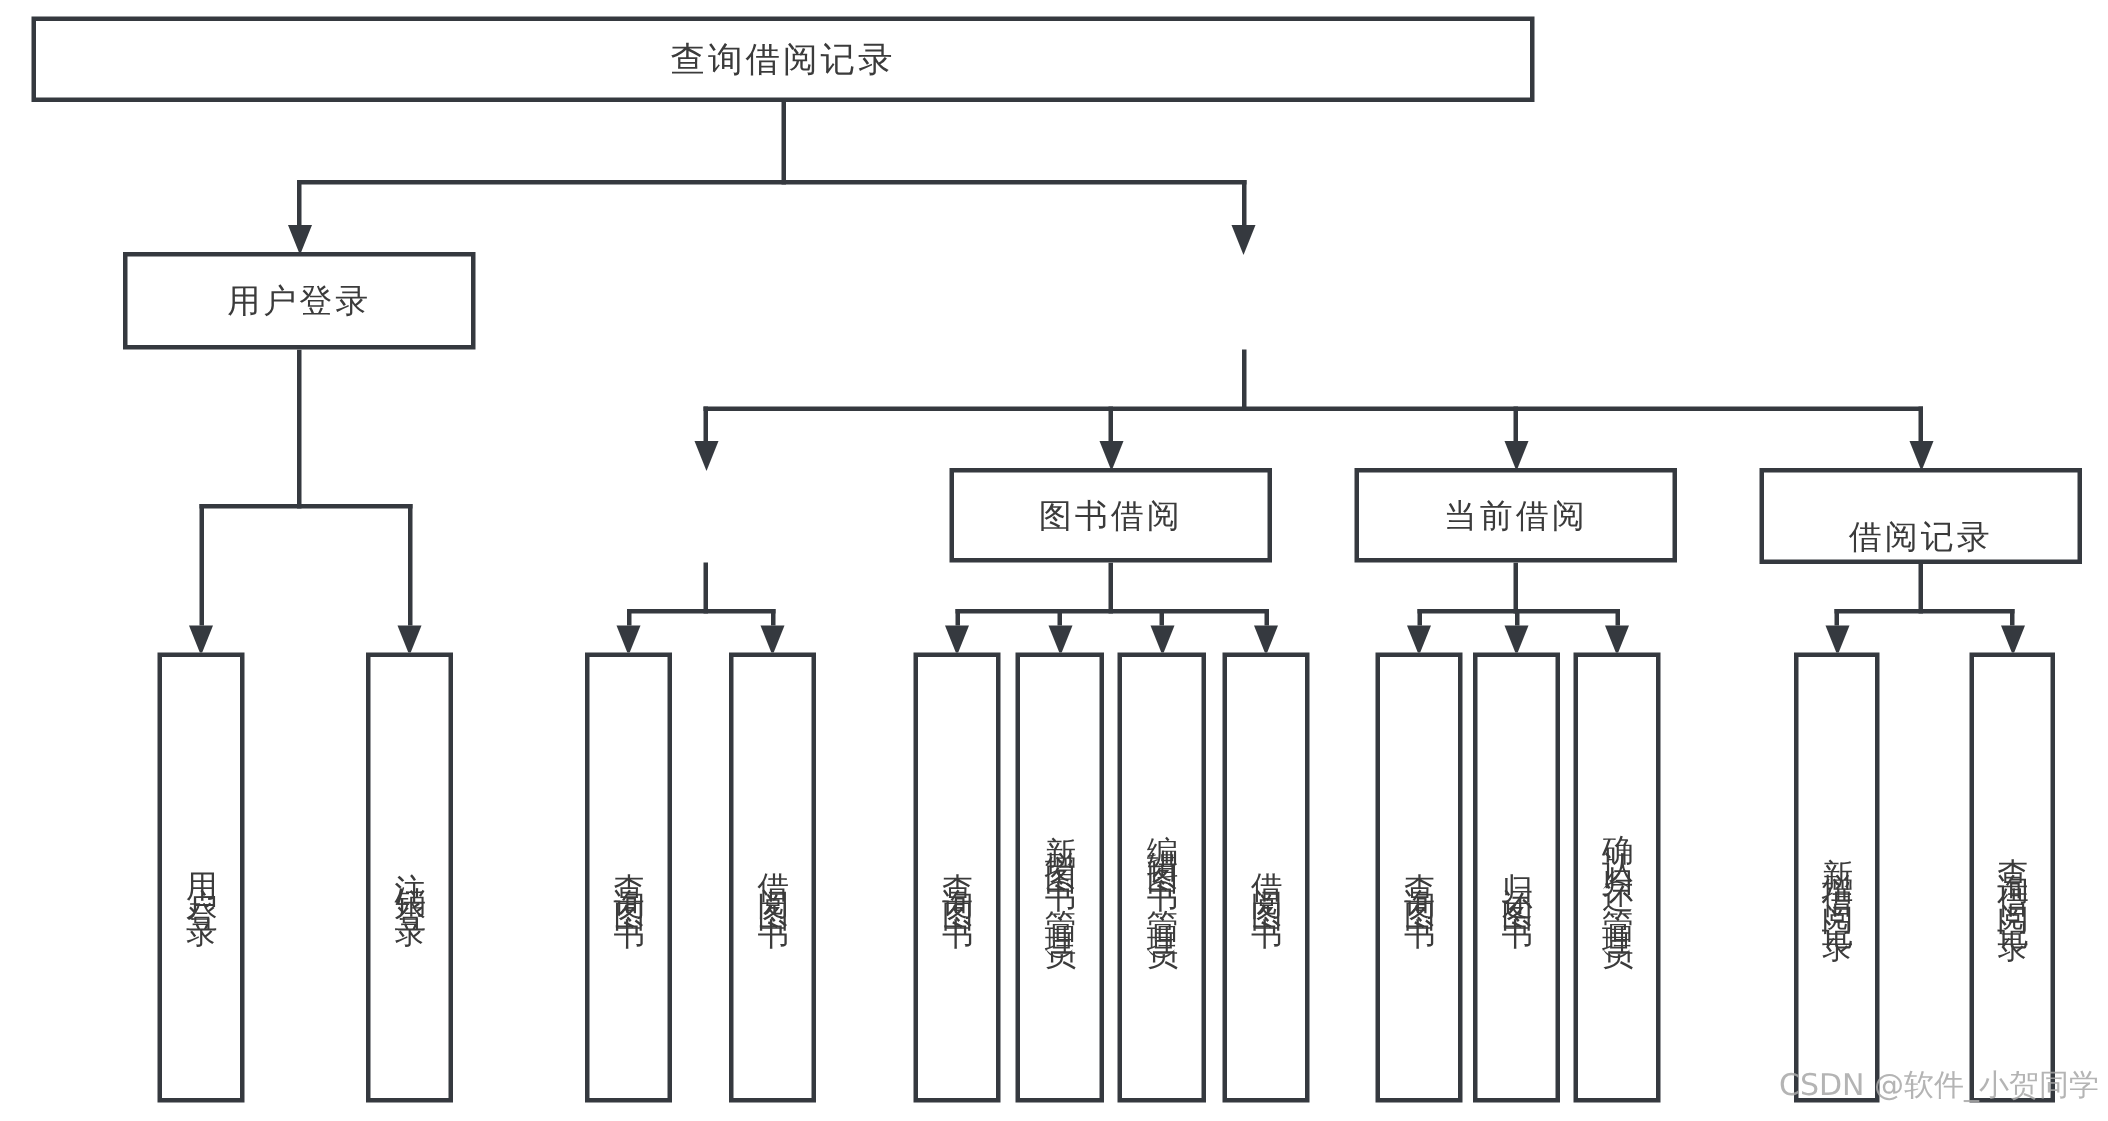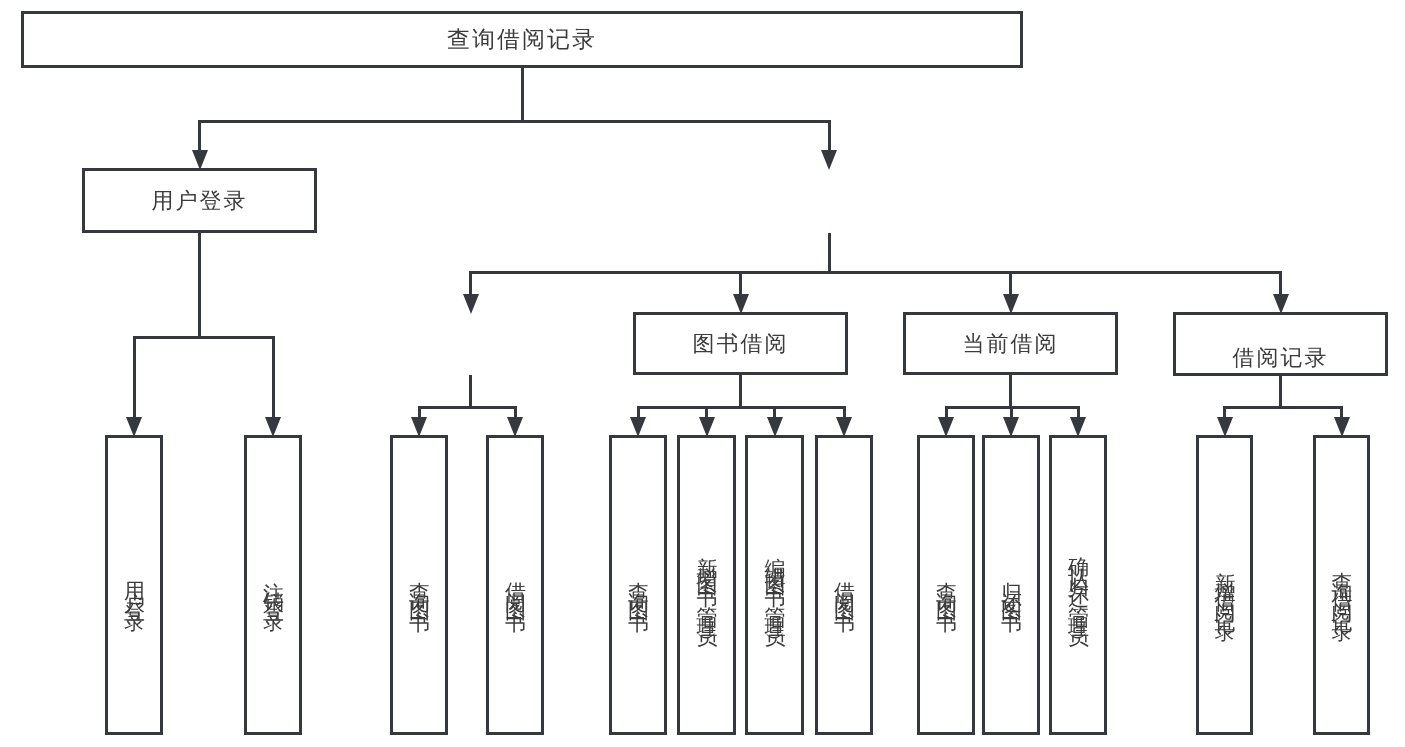--- a/index.html
+++ b/index.html
@@ -63,20 +63,21 @@
     color:var(--wm);
     opacity:0.85;
     white-space:nowrap;
     z-index:5;
   }
 </style>
 </head>
 <body>
 
 <div class="canvas">
+  <div class="watermark">CSDN @软件_小贺同学</div>
 <div class="node root" style="left: 21px; top: 11px; width: 1002px; height: 57px;">
       <span class="label">查询借阅记录</span>
     </div>
     <div class="node" style="left: 82px; top: 168px; width: 235px; height: 65px;">
       <span class="label">用户登录</span>
     </div>
     <div class="node" style="left: 903px; top: 312px; width: 215px; height: 63px;">
       <span class="label">当前借阅</span>
     </div>
     <div class="node" style="left: 633px; top: 312px; width: 215px; height: 63px;">

